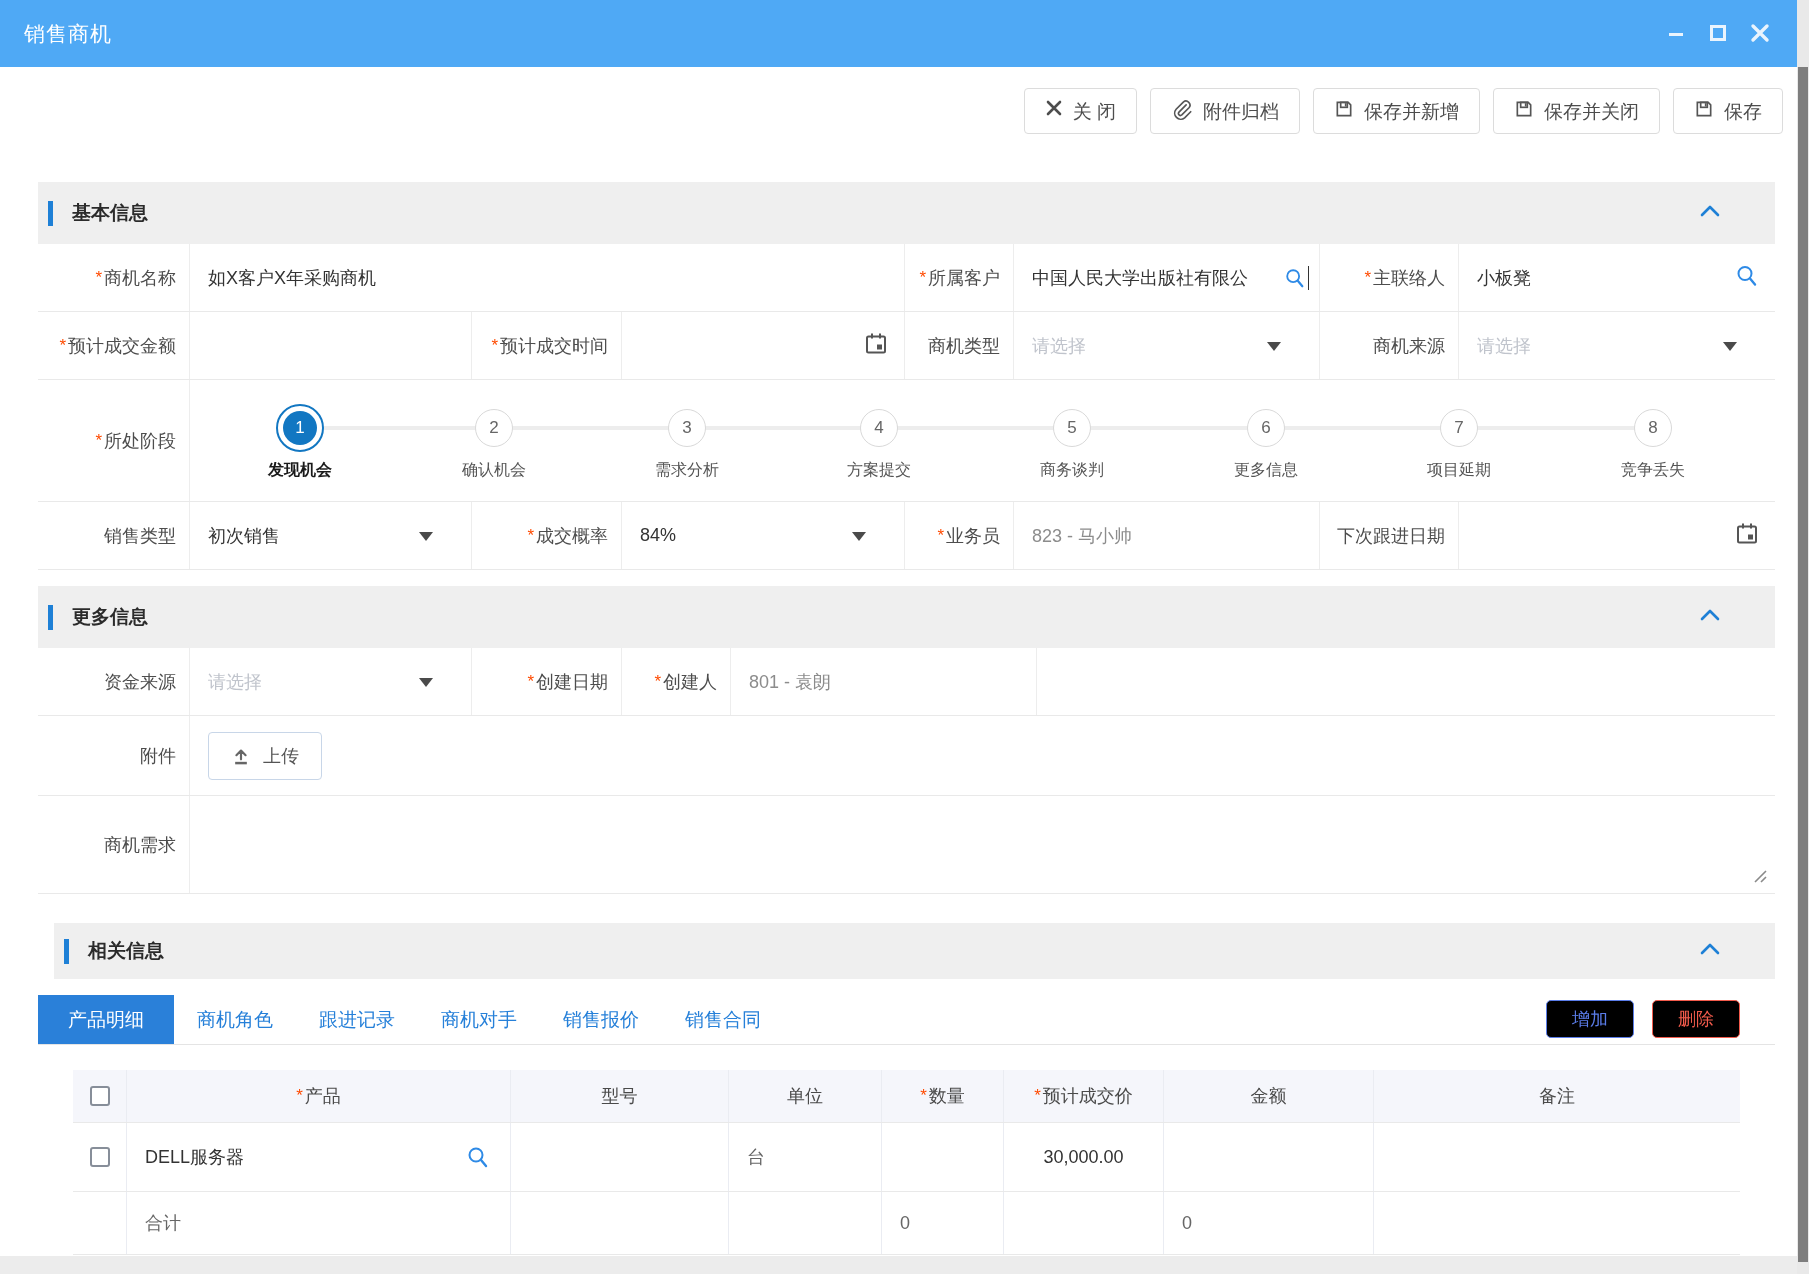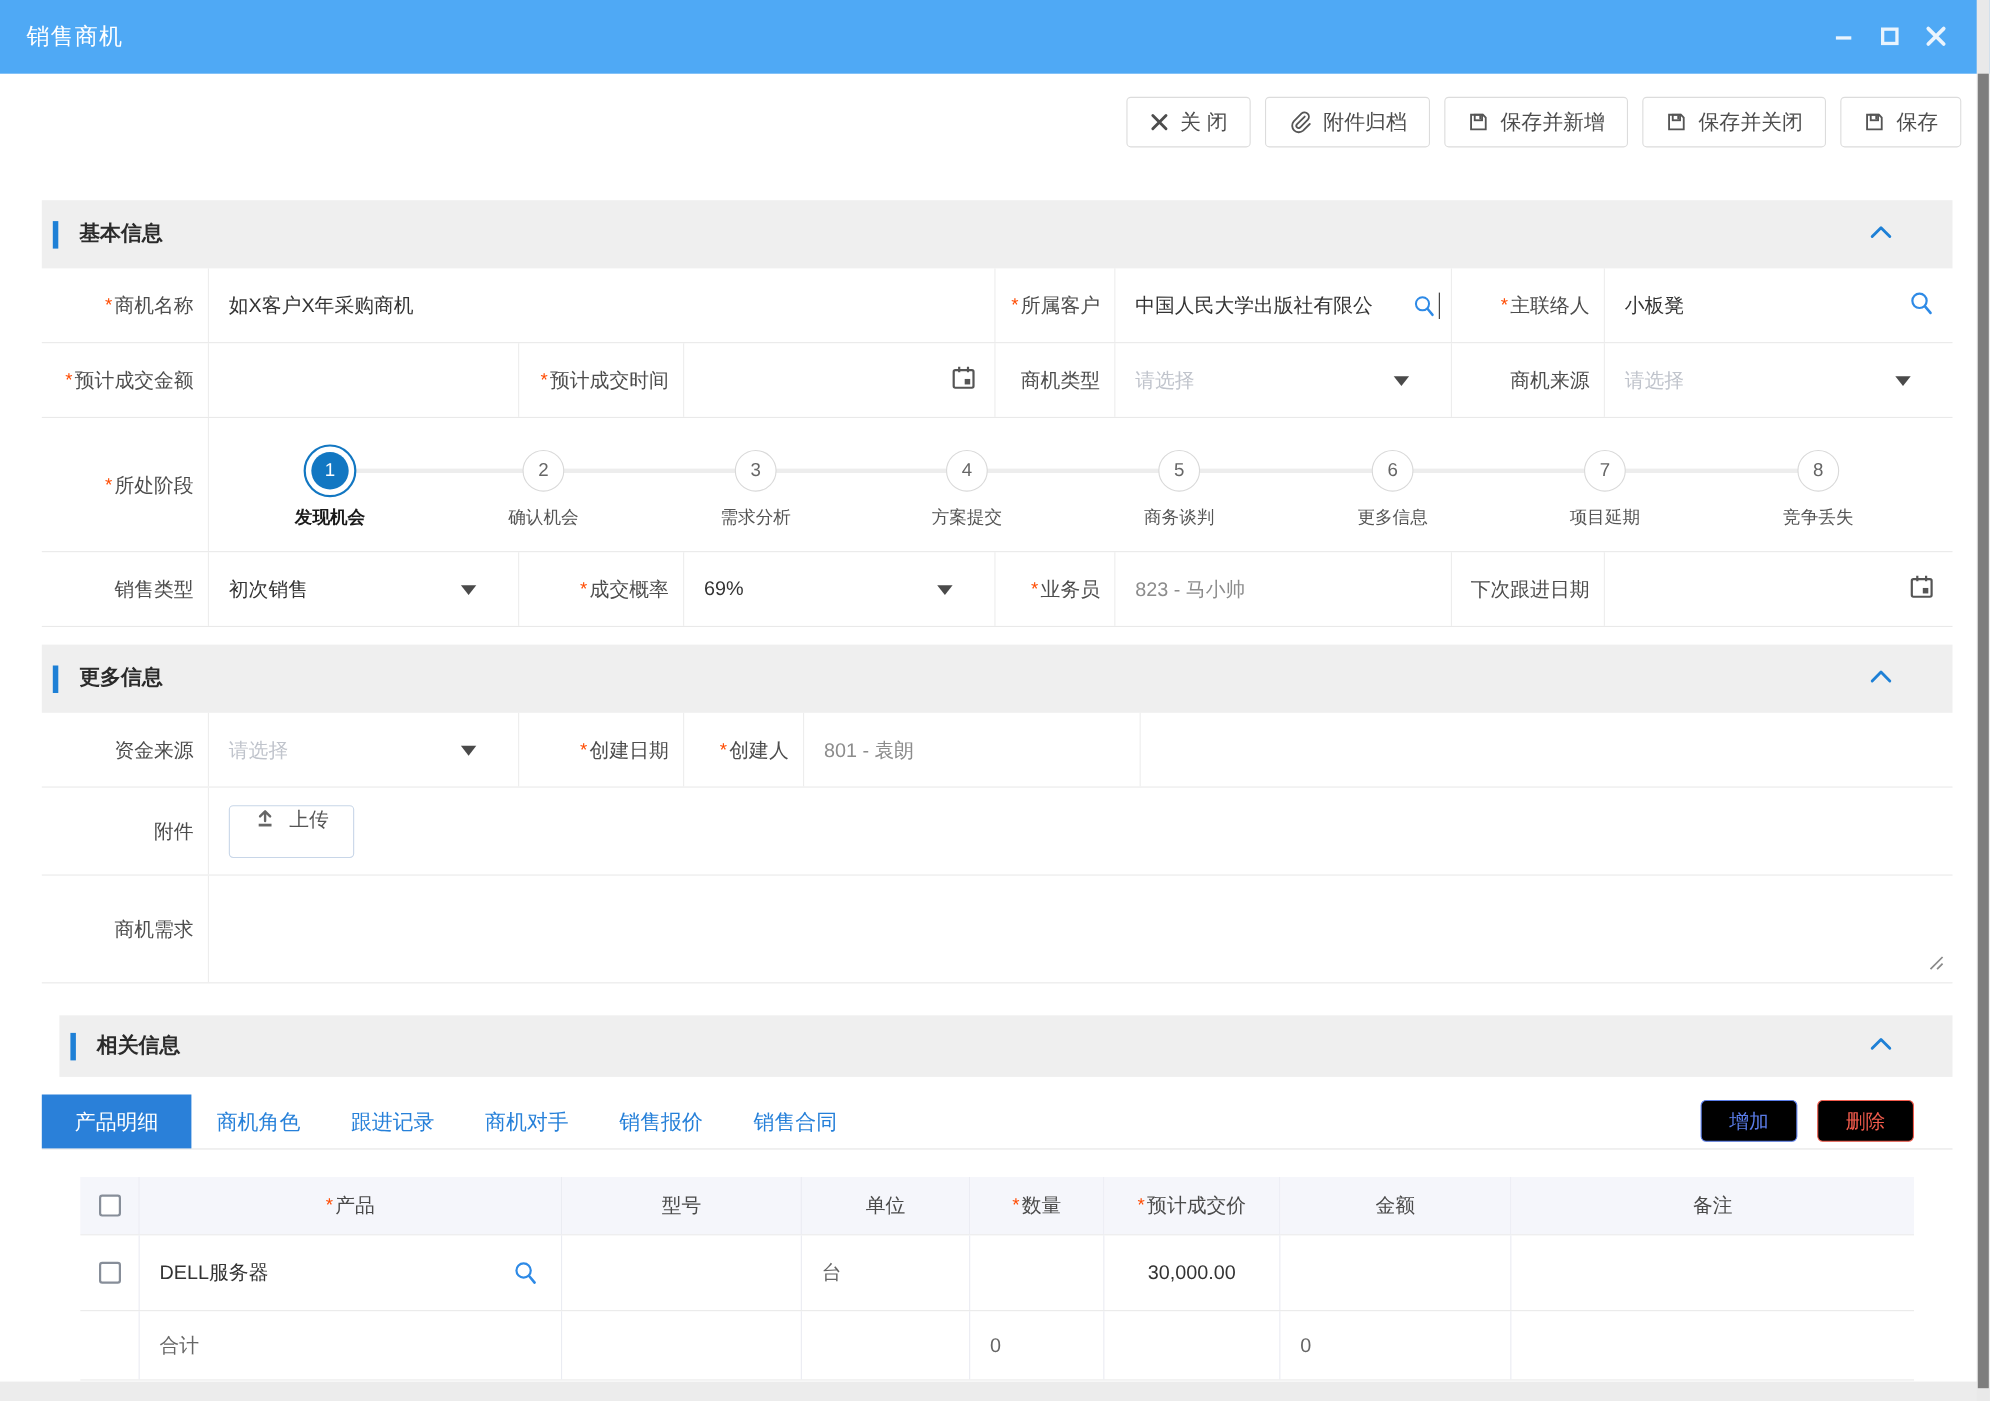--- a/index.html
+++ b/index.html
@@ -8,21 +8,21 @@
   .page { position:relative; width:1809px; height:1274px; }
 
   
   .titlebar { position:absolute; left:0; top:0; width:1809px; height:67px; background:#4FA9F5; }
   .titlebar .title { position:absolute; left:24px; top:0; line-height:67px; color:#fff; font-size:21px; letter-spacing:1px; }
   .winbtn { position:absolute; top:18px; width:30px; height:30px; display:flex; align-items:center; justify-content:center; cursor:pointer; }
   .winbtn svg { display:block; }
 
   
   .toolbar { position:absolute; top:88px; right:26px; display:flex; gap:13px; }
-  .tbtn { display:flex; align-items:center; gap:10px; height:46px; padding:10px 20px; background:#fff;
+  .tbtn { display:flex; align-items:flex-start; gap:10px; height:46px; padding:10px 20px; background:#fff;
     border:1px solid #DCDCDC; border-radius:4px; font-size:19px; color:#4D4D4D; cursor:pointer; }
   .tbtn svg { display:block; }
 
   
   .container { position:absolute; left:38px; top:182px; width:1737px; }
 
   .sec-head { position:relative; height:62px; background:#EFEFEF; }
   .sec-head .bar { position:absolute; left:10px; top:19px; width:5px; height:25px; background:#1E80D6; }
   .sec-head .sec-title { position:absolute; left:34px; top:0; line-height:62px; font-size:19px; font-weight:bold; color:#2B2B2B; }
   .sec-head .chev { position:absolute; right:55px; top:22px; cursor:pointer; }
@@ -56,21 +56,21 @@
     border-radius:50%; background:#fff; display:flex; align-items:center; justify-content:center;
     font-size:17px; color:#666; cursor:pointer; }
   .step.active .circle { margin-top:24px; width:48px; height:48px; border:2px solid #1277C2; }
   .step.active .circle .inner { width:34px; height:34px; border-radius:50%; background:#1277C2; color:#fff;
     display:flex; align-items:center; justify-content:center; font-size:17px; }
   .slabel { margin-top:13px; font-size:16px; color:#555; }
   .step.active .slabel { margin-top:8px; font-weight:bold; color:#1a1a1a; }
 
   .gap16 { height:16px; } .gap29 { height:29px; }
 
-  .upload-btn { display:flex; gap:12px; margin-left:18px; height:48px; padding:0 22px;
+  .upload-btn { display:flex; align-items:center; gap:12px; margin-left:18px; height:48px; padding:0 22px;
     border:1px solid #C8D6E8; border-radius:4px; background:#fff; font-size:18px; color:#555; cursor:pointer; }
   .resize-handle { position:absolute; right:8px; bottom:6px; cursor:nwse-resize; }
 
   
   .tabsrow { position:relative; height:50px; border-bottom:1px solid #E4E4E4; display:flex; align-items:stretch; }
   .tab { display:flex; align-items:center; padding:0 23px; font-size:19px; color:#2680D9; cursor:pointer; }
   .tab.active { background:#2A80D9; color:#fff; padding:0 30px; }
   .rel-btns { position:absolute; right:35px; top:5px; display:flex; gap:18px; }
   .obtn { width:88px; height:38px; border-radius:5px; background:#000000; font-size:18px;
     display:flex; align-items:center; justify-content:center; cursor:pointer; }
@@ -291,21 +291,21 @@
         </div>
       <div class="fc c2 val">
         <span>初次销售</span>
         <span class="caret"></span>
       </div>
       <div class="fc c3 lbl">
           <span class="req">*</span>
           <span>成交概率</span>
         </div>
       <div class="fc c4 val">
-        <span>69%</span>
+        <span>84%</span>
         <span class="caret"></span>
       </div>
       <div class="fc c5 lbl">
           <span class="req">*</span>
           <span>业务员</span>
         </div>
       <div class="fc c6 val">
         <span class="readonly">823 - 马小帅</span>
       </div>
       <div class="fc c7 lbl">

